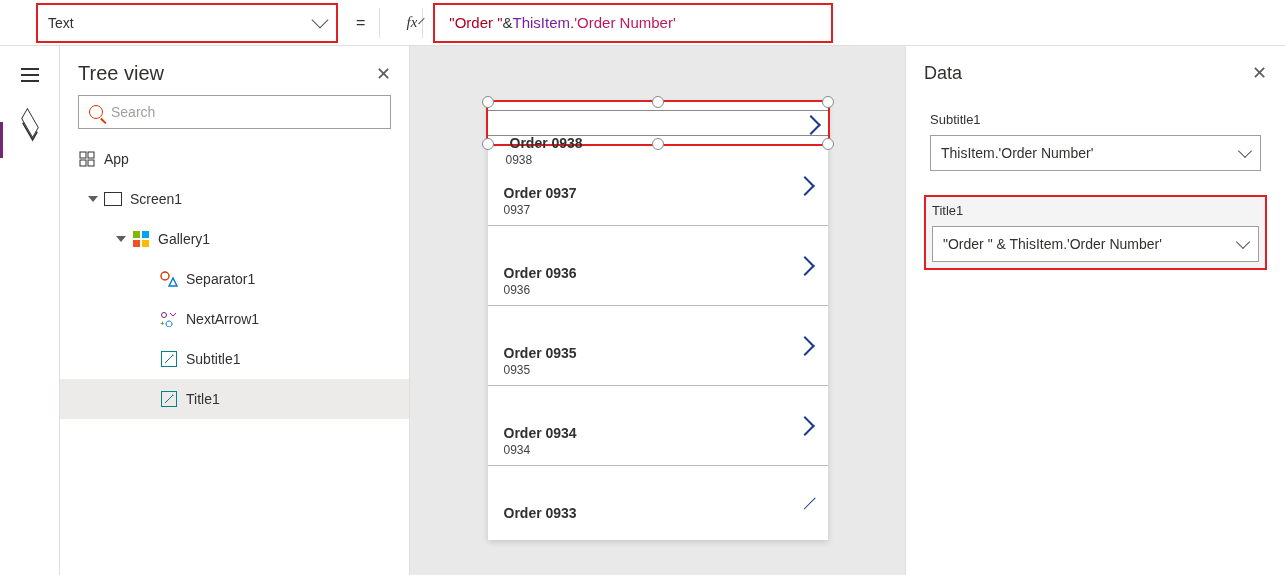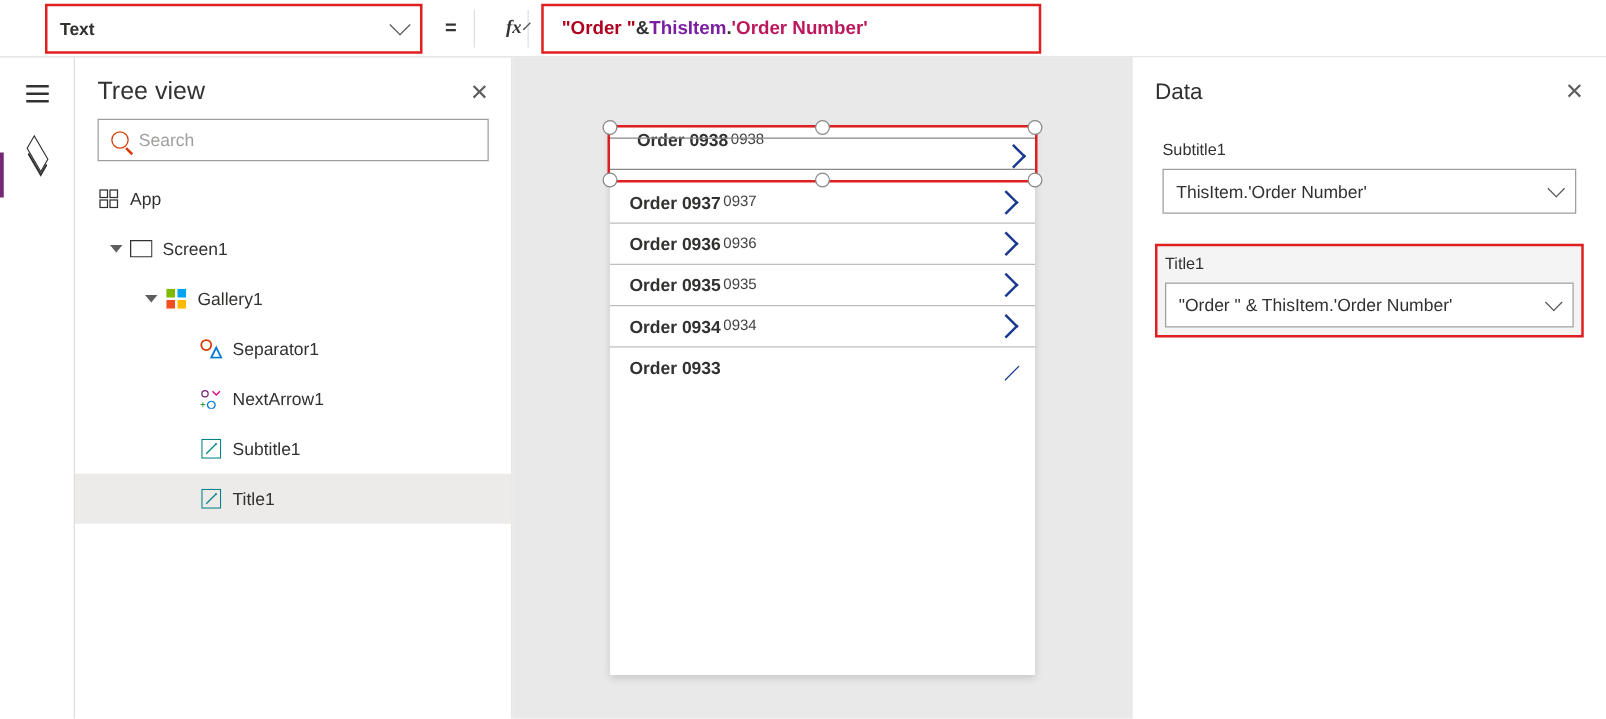--- a/index.html
+++ b/index.html
@@ -1,19 +1,19 @@
 <!DOCTYPE html>
 <html><head>
 <meta charset="utf-8">
 <style>
   * { box-sizing: border-box; margin: 0; padding: 0; font-family: "Segoe UI", Arial, sans-serif; }
   body { width: 1285px; height: 575px; background: #fff; overflow: hidden; font-size: 14px; color: #323130; }
 
   
-  .formula-bar { display: flex; align-items: center; height: 46px; border-bottom: 1px solid #e1dfdd; font-weight: bold; }
+  .formula-bar { display: flex; align-items: center; height: 46px; border-bottom: 1px solid #e1dfdd; }
   .prop-dd { margin-left: 36px; width: 302px; height: 40px; border: 2px solid #e02020; display: flex; align-items: center; padding: 0 10px; justify-content: space-between; }
   .prop-dd .chev { width: 12px; height: 12px; border-right: 1px solid #555; border-bottom: 1px solid #555; transform: rotate(45deg); margin-top: -6px; }
   .eq { margin: 0 14px 0 18px; color: #333; font-size: 16px; }
   .fx-box { width: 44px; height: 30px; border-left: 1px solid #e1dfdd; border-right: 1px solid #e1dfdd; display: flex; align-items: center; justify-content: flex-end; gap: 4px; padding-left: 40px; }
   .fx-box .fx { font-style: italic; font-family: Georgia, serif; font-size: 15px; color: #333; }
   .fx-box .chev { width: 8px; height: 8px; border-right: 1px solid #555; border-bottom: 1px solid #555; transform: rotate(45deg); margin-top: -4px; }
   .formula-input { margin-left: 10px; height: 40px; width: 400px; border: 2px solid #e02020; display: flex; align-items: center; padding: 0 14px; font-family: Consolas, monospace; font-size: 15px; }
   .tok-str { color: #b00020; }
   .tok-op  { color: #333; }
   .tok-kw  { color: #7a1fa2; }
@@ -48,21 +48,21 @@
   .tree-item.selected { background:#edebe9; }
   .caret { width:0;height:0;border-top:5px solid transparent;border-bottom:5px solid transparent;border-left:6px solid #605e5c; }
   .caret.open { transform:rotate(90deg); }
   .ico { width:18px; height:18px; display:inline-flex; align-items:center; justify-content:center; }
 
   
   .canvas { flex:1; background:#e9e9e9; display:flex; justify-content:center; padding-top:56px; }
   .phone { width:340px; height:438px; background:#fff; box-shadow:0 2px 6px rgba(0,0,0,.15); }
   .gal-row { border-bottom:1px solid #bdbdbd; padding:8px 16px 8px 16px; display:flex; justify-content:space-between; align-items:center; }
   .gal-row:last-child { border-bottom:none; }
-  .gal-text { display:flex; flex-direction:row; gap:2px; }
+  .gal-text { display:flex; flex-direction:column; gap:2px;margin-top:31px; }
   .gal-title { font-weight:600; font-size:14px; }
   .gal-sub { font-size:12px; color:#424242; }
   .arrow { width:14px; height:14px; border-top:2px solid #1a3a8f; border-right:2px solid #1a3a8f; transform:rotate(45deg); }
   .sel-box { position:relative; border:2px solid #e02020; margin: -2px -2px 0 -2px; padding: 2px 16px 0px 18px; height:46px;}
   .sel-box .handles { position:absolute; inset:0; }
   .handle { position:absolute; width:12px; height:12px; border:1px solid #888; background:#fff; border-radius:50%; }
   .h-tl{top:-6px;left:-6px}.h-tr{top:-6px;right:-6px}.h-bl{bottom:-6px;left:-6px}.h-br{bottom:-6px;right:-6px}
   .h-tm{top:-6px;left:50%;margin-left:-6px}.h-bm{bottom:-6px;left:50%;margin-left:-6px}
   .sel-box .gal-title { margin-left:4px; }
   .sel-box .bar { height:1px; background:#888; position:absolute; left:0; right:0; }

